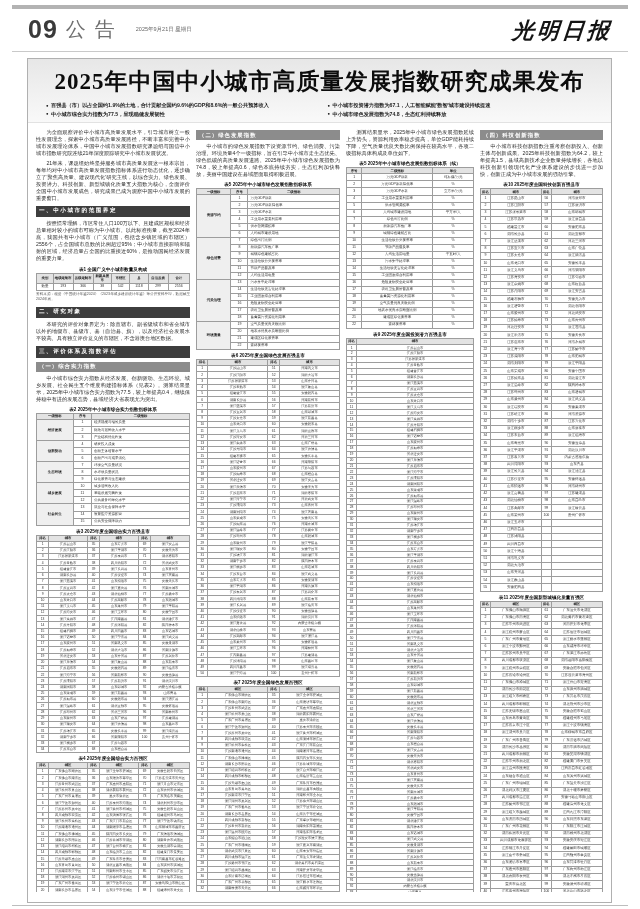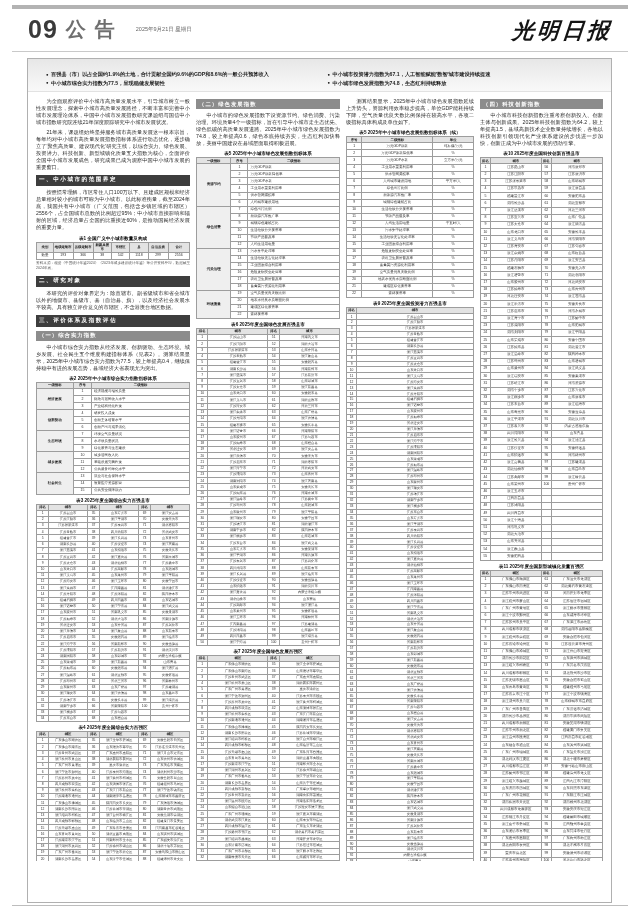--- a/index.html
+++ b/index.html
@@ -1,20 +1,20 @@
 <!DOCTYPE html>
 <html><head>
 <meta charset="utf-8">
 <style>
 html,body{margin:0;padding:0;background:#fff;font-family:"Liberation Sans",sans-serif;}
 .page{position:relative;width:640px;height:909px;background:#fff;overflow:hidden;}
 .toprule{position:absolute;top:5px;left:12px;right:12px;height:4px;background:#b3b3b3;}
 .masthead{position:absolute;top:15px;left:28px;right:28px;height:34px;white-space:nowrap;}
 .pageno{font-size:25px;color:#3a3a3a;font-weight:bold;letter-spacing:1px;vertical-align:middle;}
-.sectionname{font-size:20px;color:#6f6f6f;font-weight:bold;letter-spacing:9px;margin-left:8px;vertical-align:middle;}
+.sectionname{font-size:20px;color:#6f6f6f;font-weight:normal;letter-spacing:9px;margin-left:8px;vertical-align:middle;}
 .dateline{font-size:5.5px;color:#666;margin-left:12px;vertical-align:middle;}
 .logo{position:absolute;right:0;top:1px;font-family:"Liberation Serif",serif;font-size:22px;font-weight:bold;font-style:italic;color:#141414;letter-spacing:3px;transform:skewX(-5deg);}
 .mastrule{position:absolute;top:51px;left:12px;right:12px;border-top:1px solid #c9c9c9;}
 .botrule{position:absolute;bottom:3px;left:12px;right:12px;border-top:1px solid #bdbdbd;}
 .notice{position:absolute;top:58px;left:27px;width:585px;height:845px;border:1px solid #b0b0b0;background:#fff;box-sizing:border-box;}
 .titleband{background:linear-gradient(180deg,#e7e7e7,#f9f9f9);padding:7px 10px 4px;border-bottom:1px solid #e2e2e2;}
 .bigtitle{margin:0;text-align:center;font-size:23px;font-weight:bold;color:#0c0c0c;letter-spacing:1px;font-family:"Liberation Serif",serif;}
 .bullets{display:flex;gap:16px;margin-top:5px;padding:0 8px;}
 .bcol{flex:1;display:flex;flex-direction:column;gap:2px;}
 .bullet{font-size:5.2px;color:#1d1d1d;font-weight:bold;display:flex;gap:2.5px;line-height:1.3;}
@@ -44,20 +44,21 @@
 <div class="page">
   <div class="toprule"></div>
   <div class="masthead">
     <span class="pageno">09</span><span class="sectionname">公告</span><span class="dateline">2025年9月21日 星期日</span>
     <span class="logo">光明日报</span>
   </div>
   <div class="mastrule"></div>
 
   <div class="notice">
     <div class="titleband">
+      <h1 class="bigtitle">2025年中国中小城市高质量发展指数研究成果发布</h1>
       <div class="bullets">
         <div class="bcol">
           <div class="bullet">
               <span class="dot">●</span>
               <span>百强县（市）以占全国约1.9%的土地，合计贡献全国约9.6%的GDP和8.6%的一般公共预算收入</span>
             </div>
           <div class="bullet">
               <span class="dot">●</span>
               <span>中小城市综合实力指数为77.5，呈现稳健发展韧性</span>
             </div>

